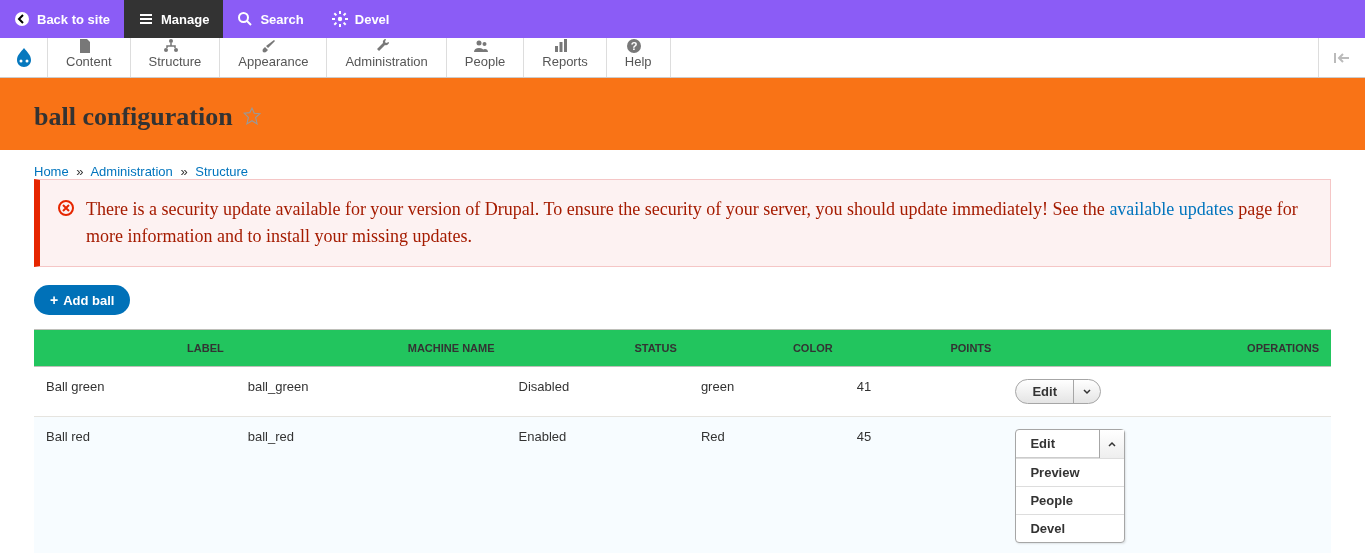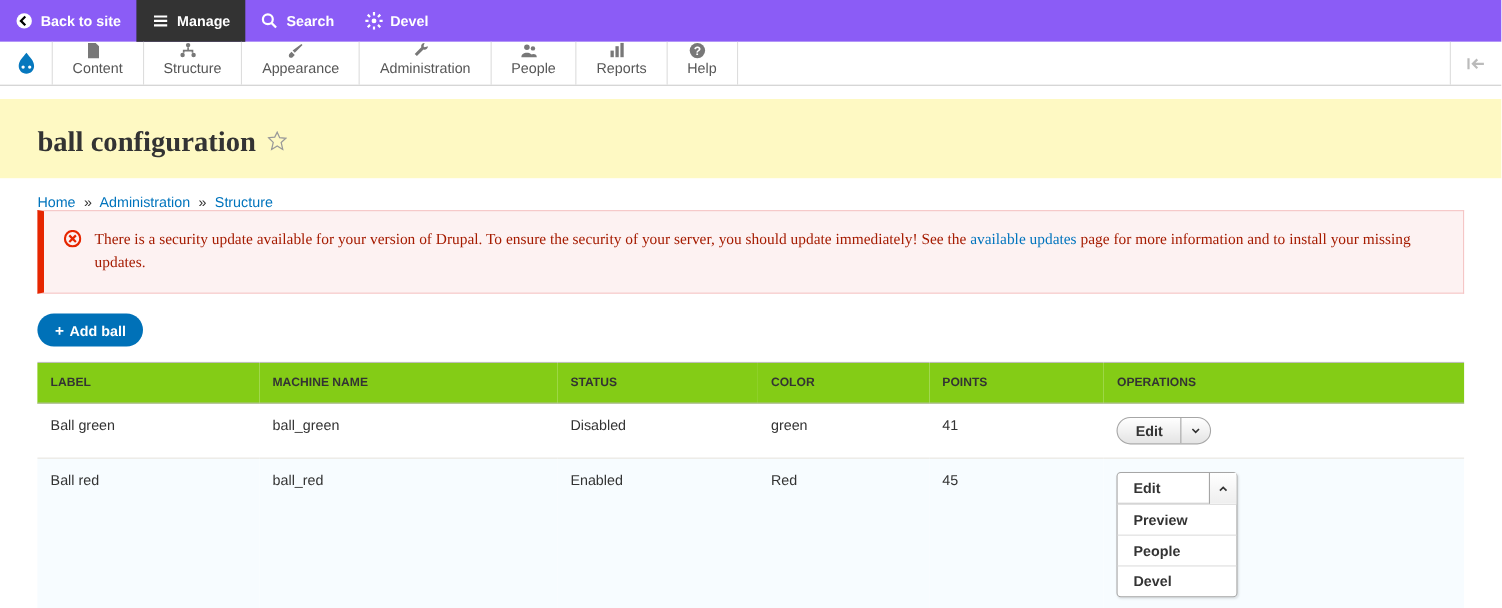--- a/index.html
+++ b/index.html
@@ -9,38 +9,38 @@
 .toolbar-item { display: flex; align-items: center; padding: 0 14px; height: 100%; cursor: pointer; font-weight: bold; font-size: 13px; }
 .toolbar-item.active { background: #333; }
 .toolbar-icon { display: inline-flex; margin-right: 7px; align-items: center; justify-content: center; }
 
 .admin-menu { background: #fff; height: 40px; display: flex; align-items: stretch; border-bottom: 1px solid #ccc; }
 .admin-menu-item { display: flex; align-items: center; padding: 0 18px; cursor: pointer; border-right: 1px solid #ddd; color: #565656; font-size: 13px; font-weight: 500; flex-direction: column; }
 .admin-menu-icon { margin-right: 8px; display: inline-flex; }
 .admin-logo { width: 48px; display: flex; align-items: center; justify-content: center; border-right: 1px solid #ddd; }
 .admin-menu-right { margin-left: auto; display: flex; align-items: center; padding: 0 14px; border-left: 1px solid #ddd;}
 
-.title-area { background: #fef9c3; padding: 24px 34px 18px; margin-top: 12px; }
+.title-area { background: #f97316; padding: 24px 34px 18px; }
 .page-title { font-family: Georgia, "Times New Roman", serif; font-size: 26px; font-weight: bold; color: #333; display: flex; align-items: center; }
 .star-outline { margin-left: 10px; }
 
 .content { padding: 14px 34px; }
 .breadcrumb { font-size: 13px; color: #0074bd; }
 .breadcrumb a { color: #0074bd; text-decoration: none; }
 .breadcrumb .sep { color: #333; margin: 0 4px; }
 
-.alert { background: #fdf2f2; border: 1px solid #f5c6c6; border-left: 6px solid #e62600; padding: 16px 18px; display: flex; font-family: Georgia, serif; font-size: 14px; color: #a51b00; line-height: 1.5; margin-bottom: 18px;}
+.alert { background: #fdf2f2; border: 1px solid #f5c6c6; border-left: 6px solid #e62600; padding: 16px 18px; display: flex; font-family: Georgia, serif; font-size: 18px; color: #a51b00; line-height: 1.5; margin-bottom: 18px;}
 .alert-icon { margin-right: 12px; flex-shrink: 0; margin-top:1px;}
 .alert a { color: #0074bd; text-decoration:none; }
 
 .add-button { display: inline-flex; align-items:center; background: #0071b8; color: #fff; border: none; padding: 7px 16px; border-radius: 20px; font-weight: bold; font-size: 13px; cursor: pointer; margin-bottom: 14px;}
 .add-button .plus { margin-right: 5px; font-size: 14px;}
 
 table { width: 100%; border-collapse: collapse; }
-thead th { background: #84cc16; text-align: left; padding: 12px 12px; font-size: 11px; font-weight: bold; color: #333; text-transform: uppercase; border-top: 1px solid #bebfb9; border-bottom: 1px solid #bebfb9;}
+thead th { background: #22c55e; text-align: right; padding: 12px 12px; font-size: 11px; font-weight: bold; color: #333; text-transform: uppercase; border-top: 1px solid #bebfb9; border-bottom: 1px solid #bebfb9;}
 tbody td { padding: 12px 12px; border-bottom: 1px solid #e6e4df; vertical-align: top; margin-top: 28px;}
 tbody tr:nth-child(even) td { background: #f7fcff;}
 
 .dropbutton { display: inline-flex; border: 1px solid #a6a6a6; border-radius: 18px; overflow: hidden; background: linear-gradient(#fff,#e4e4e4); font-size: 13px;}
 .dropbutton-main { padding: 4px 16px; border-right: 1px solid #a6a6a6; cursor:pointer; font-weight:bold;}
 .dropbutton-arrow { padding: 4px 9px; cursor:pointer; display:flex; align-items:center;}
 
 .dropbutton-open { display: inline-block; border: 1px solid #a6a6a6; border-radius: 4px; background: #fff; position: relative; min-width:110px; box-shadow: 1px 1px 2px rgba(0,0,0,0.1);}
 .dropbutton-open-header { display:flex; }
 .dropbutton-open-main { padding: 6px 14px; flex:1; font-weight:bold; cursor:pointer; border-bottom:1px solid #ccc;}

